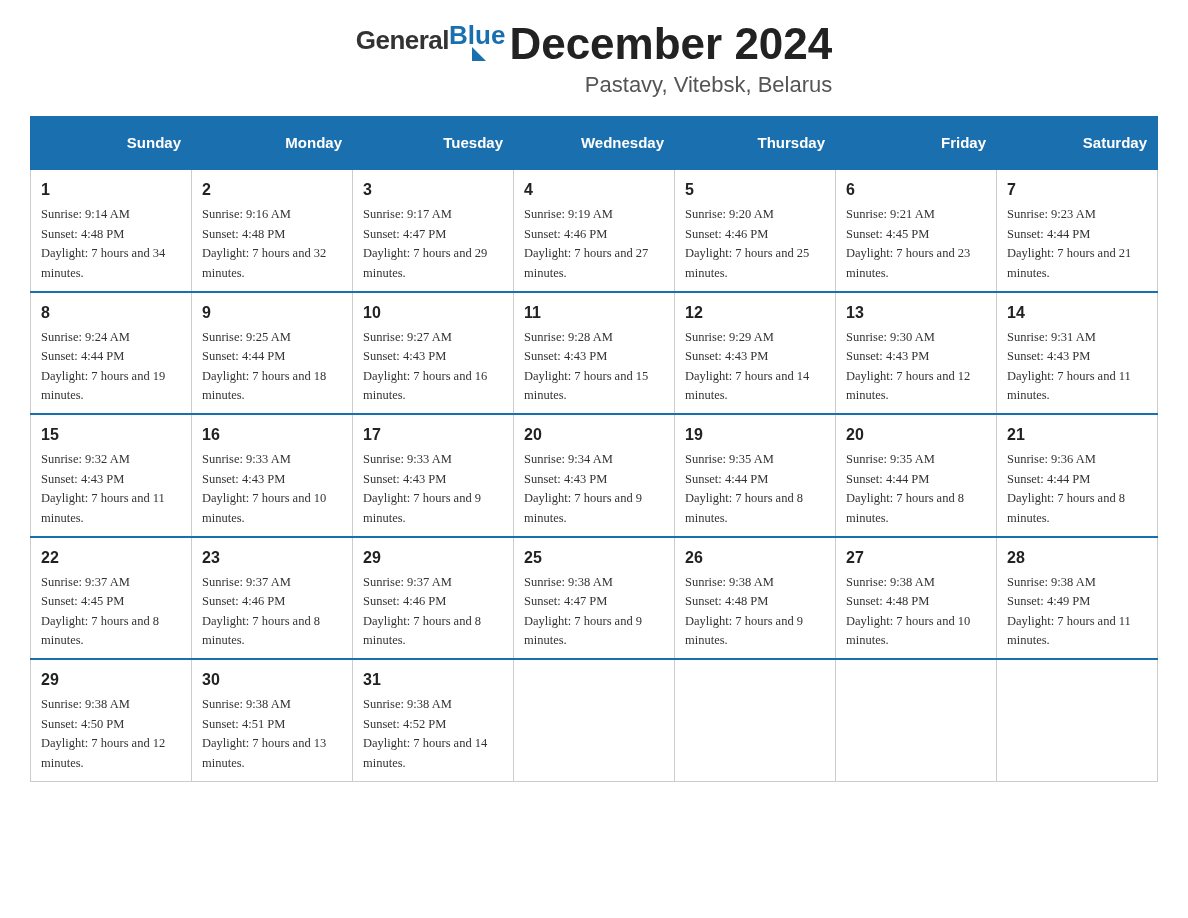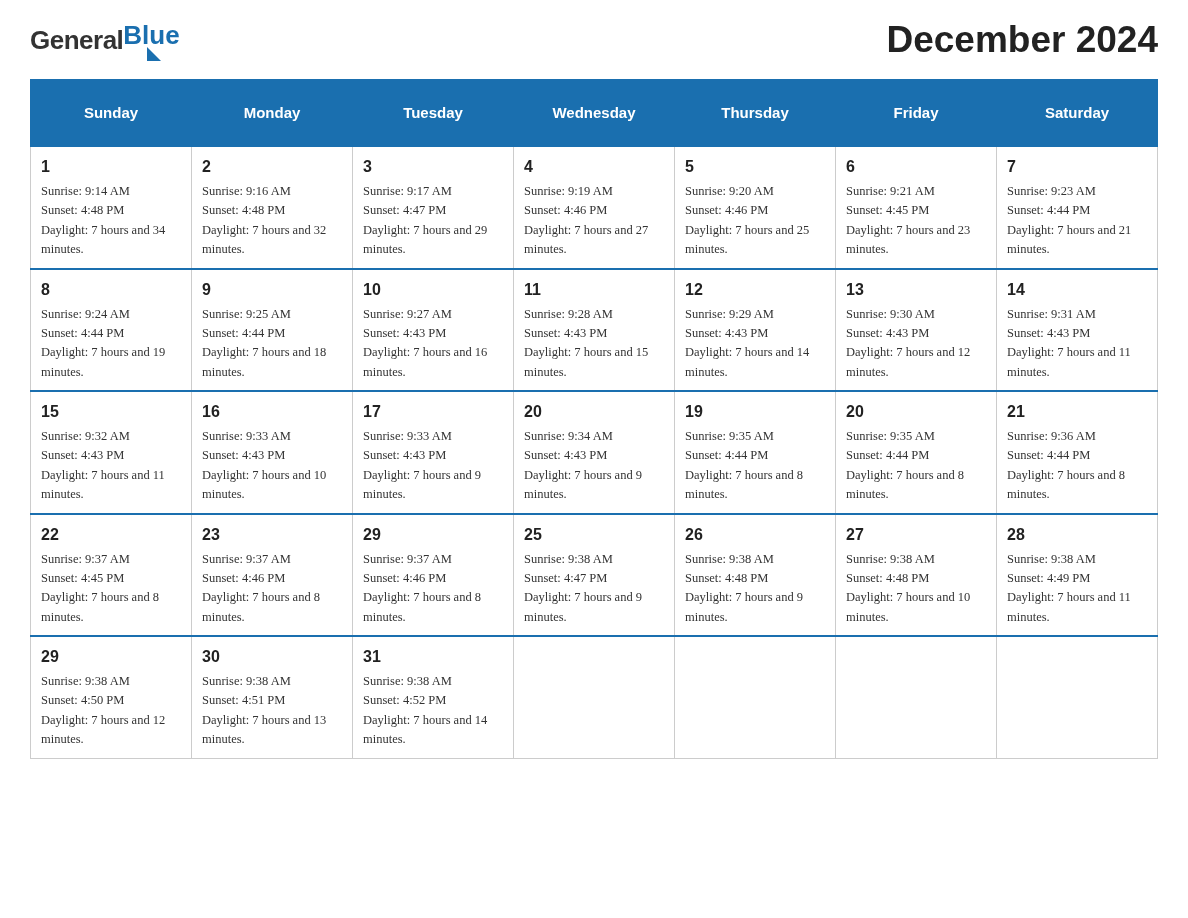--- a/index.html
+++ b/index.html
@@ -5,21 +5,21 @@
     * { box-sizing: border-box; margin: 0; padding: 0; }
     body {
       background: #fff;
       font-family: Arial, Helvetica, sans-serif;
       padding: 20px 30px;
       width: 1188px;
       min-height: 918px;
     }
     .header {
       display: flex;
-      justify-content: space-between;
+      justify-content: center;
       align-items: flex-start;
       margin-bottom: 18px;
     }
     .logo {
       display: flex;
       flex-direction: column;
       align-items: flex-start;
     }
     .logo-text {
       display: flex;
@@ -47,41 +47,41 @@
       height: 0;
       border-left: 14px solid #1a6faf;
       border-top: 14px solid transparent;
       border-bottom: 0px solid transparent;
       margin-top: -4px;
     }
     .title-block {
       text-align: right;
     }
     .month-title {
-      font-size: 37px;
+      font-size: 44px;
       font-weight: bold;
       color: #222;
       line-height: 1.1;
     }
     .location-title {
       font-size: 22px;
       color: #555;
       margin-top: 4px;
     }
     .calendar {
       width: 100%;
       border-collapse: collapse;
     }
     .calendar thead tr th {
       background-color: #1a6faf;
       color: #fff;
       font-size: 15px;
       font-weight: bold;
-      padding: 24px 10px;
-      text-align: center;
+      padding: 17px 10px;
+      text-align: right;
       border: 1px solid #1a6faf;
     }
     .calendar tbody tr td {
       vertical-align: top;
       border: 1px solid #ccc;
       border-top: 2px solid #1a6faf;
       padding: 8px 10px;
       width: 14.28%;
       min-height: 110px;
       font-size: 13px;
@@ -117,20 +117,21 @@
     <div class="logo-text">
       <span class="logo-general">General</span>
       <div class="logo-blue-block">
         <span class="logo-blue-text">Blue</span>
         <div class="logo-triangle"></div>
       </div>
     </div>
   </div>
   <div class="title-block">
     <div class="month-title">December 2024</div>
+    <div class="location-title">Pastavy, Vitebsk, Belarus</div>
   </div>
 </div>
 
 <table class="calendar">
   <thead>
     <tr>
     <th>Sunday</th>
         <th>Monday</th>
         <th>Tuesday</th>
         <th>Wednesday</th>

